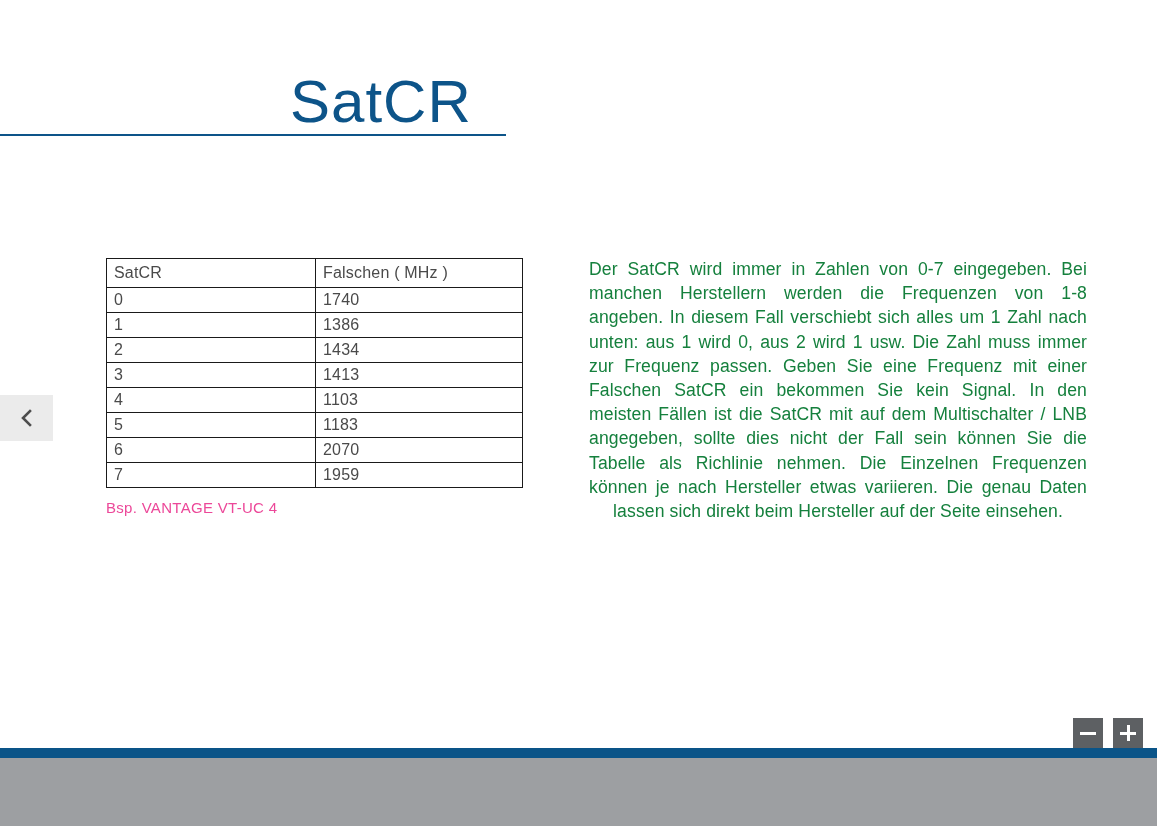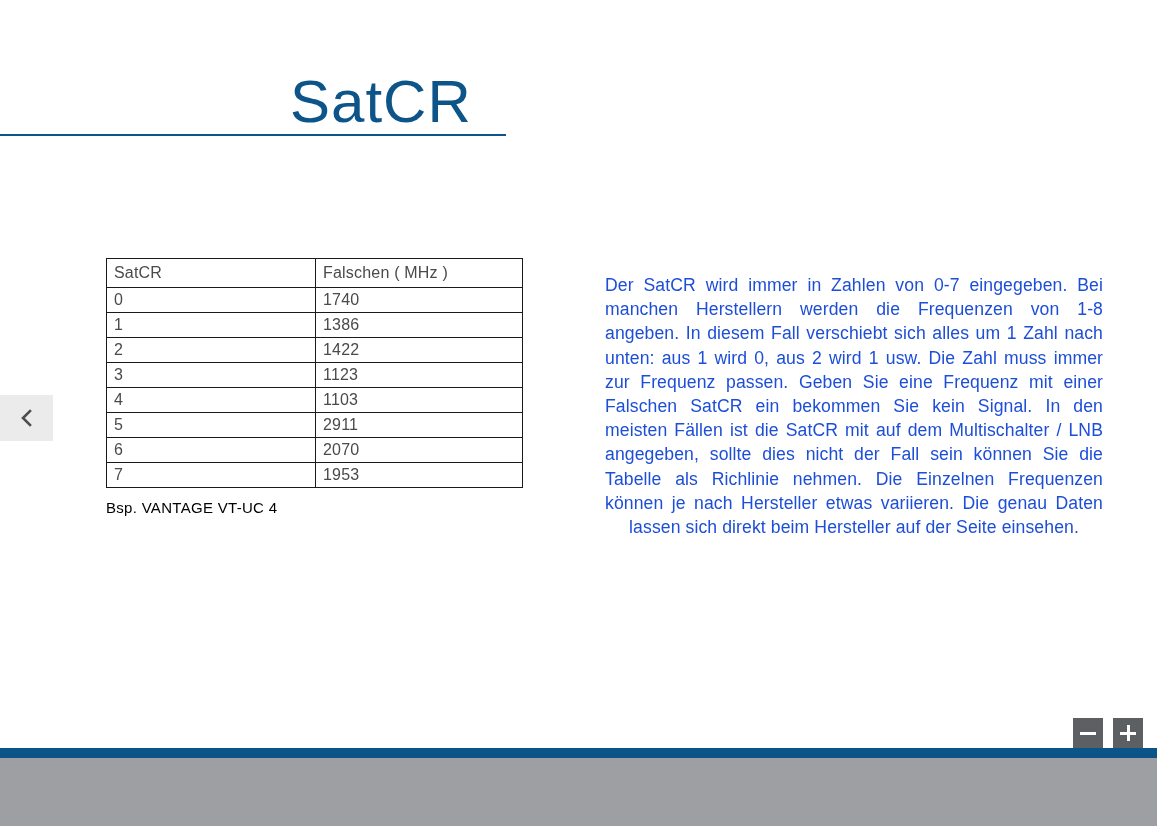--- a/index.html
+++ b/index.html
@@ -64,38 +64,38 @@
     line-height: 22px;
   }
   .col-satcr { width: 201px; }
   .col-freq  { width: 199px; }
 
   .table-caption {
     position: absolute;
     left: 106px;
     top: 499px;
     font-size: 15px;
-    color: #000000;
+    color: #ec4899;
     letter-spacing: 0.3px;
     white-space: nowrap;
   }
 
   
   .body-copy {
     position: absolute;
     left: 588px;
     top: 256px;
     width: 498px;
     font-size: 17.6px;
     line-height: 24.2px;
-    color: #1d4ed8;
+    color: #15803d;
     text-align: justify;
     text-align-last: center;
     letter-spacing: 0.1px;
-    margin: 17px;
+    margin: 1px;
   }
 
   
   .nav-prev {
     position: absolute;
     left: 0;
     top: 395px;
     width: 53px;
     height: 46px;
     background: #ebebeb;
@@ -167,41 +167,41 @@
     <tr>
       <td>0</td>
       <td>1740</td>
     </tr>
     <tr>
       <td>1</td>
       <td>1386</td>
     </tr>
     <tr>
       <td>2</td>
-      <td>1422</td>
+      <td>1434</td>
     </tr>
     <tr>
       <td>3</td>
-      <td>1123</td>
+      <td>1413</td>
     </tr>
     <tr>
       <td>4</td>
       <td>1103</td>
     </tr>
     <tr>
       <td>5</td>
-      <td>2911</td>
+      <td>1183</td>
     </tr>
     <tr>
       <td>6</td>
       <td>2070</td>
     </tr>
     <tr>
       <td>7</td>
-      <td>1953</td>
+      <td>1959</td>
     </tr>
   </tbody>
 </table>
 
 <div class="table-caption">Bsp. VANTAGE VT-UC 4</div>
 
 <p class="body-copy">Der SatCR wird immer in Zahlen von 0-7 eingegeben. Bei manchen Herstellern werden die Frequenzen von 1-8 angeben. In diesem Fall verschiebt sich alles um 1 Zahl nach unten: aus 1 wird 0, aus 2 wird 1 usw. Die Zahl muss immer zur Frequenz passen. Geben Sie eine Frequenz mit einer Falschen SatCR ein bekommen Sie kein Signal. In den meisten Fällen ist die SatCR mit auf dem Multischalter / LNB angegeben, sollte dies nicht der Fall sein können Sie die Tabelle als Richlinie nehmen. Die Einzelnen Frequenzen können je nach Hersteller etwas variieren. Die genau Daten lassen sich direkt beim Hersteller auf der Seite einsehen.</p>
 
 <div class="nav-prev">
   <span>

